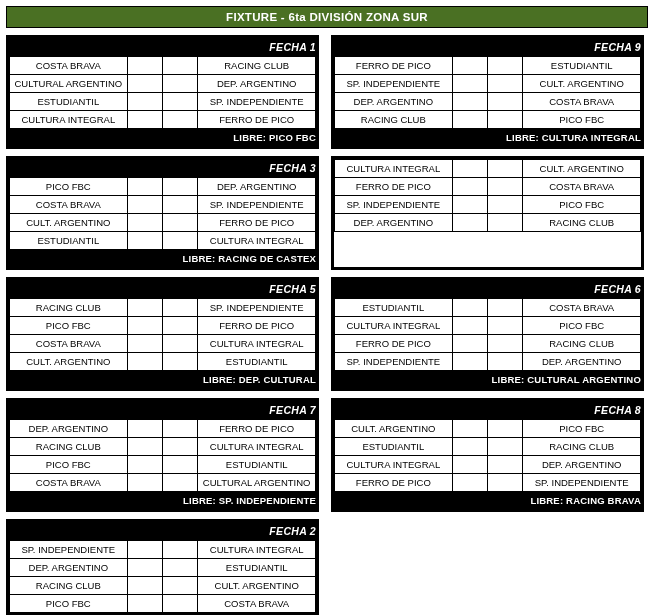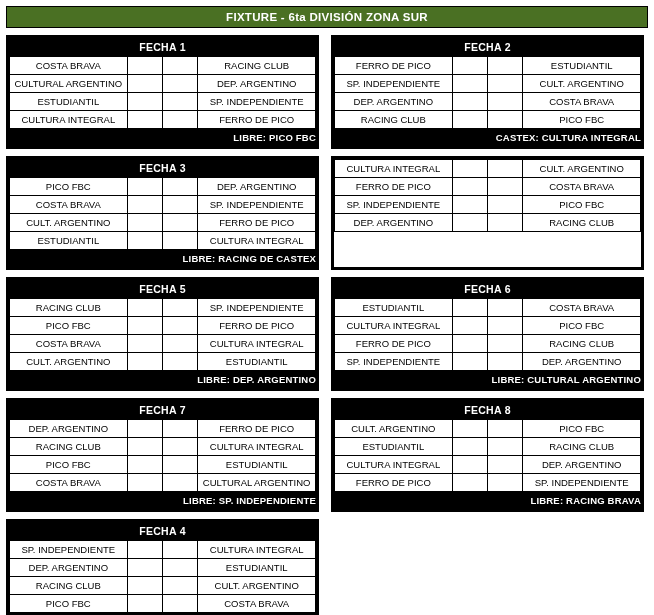--- a/index.html
+++ b/index.html
@@ -39,25 +39,26 @@
   }
   .card {
     width: 313px;
     border: 3px solid #000000;
     background: #ffffff;
     box-sizing: border-box;
   }
   .card-header {
     background: #000000;
     color: #ffffff;
-    text-align: center;
+    text-align: right;
     font-weight: bold;
     font-size: 10.5px;
     padding: 3px 0 3px 0;
     letter-spacing: 0.3px;
+    font-style: italic;
   }
   table.fx {
     width: 100%;
     border-collapse: collapse;
     table-layout: fixed;
   }
   table.fx td {
     border: 1px solid #000000;
     height: 17px;
     font-size: 9.5px;
@@ -122,250 +123,250 @@
           <td class="sc"></td>
           <td class="sc"></td>
           <td class="away">FERRO DE PICO</td>
         </tr>
       </tbody>
         </table>
       <div class="libre">LIBRE: PICO FBC</div>
     </div>
 
     <div class="card">
+      <div class="card-header">FECHA 9</div>
+      <table class="fx">
+        <tbody>
+            <tr>
+          <td class="home">FERRO DE PICO</td>
+          <td class="sc"></td>
+          <td class="sc"></td>
+          <td class="away">ESTUDIANTIL</td>
+        </tr>
+        <tr>
+          <td class="home">SP. INDEPENDIENTE</td>
+          <td class="sc"></td>
+          <td class="sc"></td>
+          <td class="away">CULT. ARGENTINO</td>
+        </tr>
+        <tr>
+          <td class="home">DEP. ARGENTINO</td>
+          <td class="sc"></td>
+          <td class="sc"></td>
+          <td class="away">COSTA BRAVA</td>
+        </tr>
+        <tr>
+          <td class="home">RACING CLUB</td>
+          <td class="sc"></td>
+          <td class="sc"></td>
+          <td class="away">PICO FBC</td>
+        </tr>
+      </tbody>
+        </table>
+      <div class="libre">LIBRE: CULTURA INTEGRAL</div>
+    </div>
+
+    <div class="card">
+      <div class="card-header">FECHA 3</div>
+      <table class="fx">
+        <tbody>
+            <tr>
+          <td class="home">PICO FBC</td>
+          <td class="sc"></td>
+          <td class="sc"></td>
+          <td class="away">DEP. ARGENTINO</td>
+        </tr>
+        <tr>
+          <td class="home">COSTA BRAVA</td>
+          <td class="sc"></td>
+          <td class="sc"></td>
+          <td class="away">SP. INDEPENDIENTE</td>
+        </tr>
+        <tr>
+          <td class="home">CULT. ARGENTINO</td>
+          <td class="sc"></td>
+          <td class="sc"></td>
+          <td class="away">FERRO DE PICO</td>
+        </tr>
+        <tr>
+          <td class="home">ESTUDIANTIL</td>
+          <td class="sc"></td>
+          <td class="sc"></td>
+          <td class="away">CULTURA INTEGRAL</td>
+        </tr>
+      </tbody>
+        </table>
+      <div class="libre">LIBRE: RACING DE CASTEX</div>
+    </div>
+
+    <div class="card">
+      <table class="fx">
+        <tbody>
+            <tr>
+          <td class="home">CULTURA INTEGRAL</td>
+          <td class="sc"></td>
+          <td class="sc"></td>
+          <td class="away">CULT. ARGENTINO</td>
+        </tr>
+        <tr>
+          <td class="home">FERRO DE PICO</td>
+          <td class="sc"></td>
+          <td class="sc"></td>
+          <td class="away">COSTA BRAVA</td>
+        </tr>
+        <tr>
+          <td class="home">SP. INDEPENDIENTE</td>
+          <td class="sc"></td>
+          <td class="sc"></td>
+          <td class="away">PICO FBC</td>
+        </tr>
+        <tr>
+          <td class="home">DEP. ARGENTINO</td>
+          <td class="sc"></td>
+          <td class="sc"></td>
+          <td class="away">RACING CLUB</td>
+        </tr>
+      </tbody>
+        </table>
+    </div>
+
+    <div class="card">
+      <div class="card-header">FECHA 5</div>
+      <table class="fx">
+        <tbody>
+            <tr>
+          <td class="home">RACING CLUB</td>
+          <td class="sc"></td>
+          <td class="sc"></td>
+          <td class="away">SP. INDEPENDIENTE</td>
+        </tr>
+        <tr>
+          <td class="home">PICO FBC</td>
+          <td class="sc"></td>
+          <td class="sc"></td>
+          <td class="away">FERRO DE PICO</td>
+        </tr>
+        <tr>
+          <td class="home">COSTA BRAVA</td>
+          <td class="sc"></td>
+          <td class="sc"></td>
+          <td class="away">CULTURA INTEGRAL</td>
+        </tr>
+        <tr>
+          <td class="home">CULT. ARGENTINO</td>
+          <td class="sc"></td>
+          <td class="sc"></td>
+          <td class="away">ESTUDIANTIL</td>
+        </tr>
+      </tbody>
+        </table>
+      <div class="libre">LIBRE: DEP. CULTURAL</div>
+    </div>
+
+    <div class="card">
+      <div class="card-header">FECHA 6</div>
+      <table class="fx">
+        <tbody>
+            <tr>
+          <td class="home">ESTUDIANTIL</td>
+          <td class="sc"></td>
+          <td class="sc"></td>
+          <td class="away">COSTA BRAVA</td>
+        </tr>
+        <tr>
+          <td class="home">CULTURA INTEGRAL</td>
+          <td class="sc"></td>
+          <td class="sc"></td>
+          <td class="away">PICO FBC</td>
+        </tr>
+        <tr>
+          <td class="home">FERRO DE PICO</td>
+          <td class="sc"></td>
+          <td class="sc"></td>
+          <td class="away">RACING CLUB</td>
+        </tr>
+        <tr>
+          <td class="home">SP. INDEPENDIENTE</td>
+          <td class="sc"></td>
+          <td class="sc"></td>
+          <td class="away">DEP. ARGENTINO</td>
+        </tr>
+      </tbody>
+        </table>
+      <div class="libre">LIBRE: CULTURAL ARGENTINO</div>
+    </div>
+
+    <div class="card">
+      <div class="card-header">FECHA 7</div>
+      <table class="fx">
+        <tbody>
+            <tr>
+          <td class="home">DEP. ARGENTINO</td>
+          <td class="sc"></td>
+          <td class="sc"></td>
+          <td class="away">FERRO DE PICO</td>
+        </tr>
+        <tr>
+          <td class="home">RACING CLUB</td>
+          <td class="sc"></td>
+          <td class="sc"></td>
+          <td class="away">CULTURA INTEGRAL</td>
+        </tr>
+        <tr>
+          <td class="home">PICO FBC</td>
+          <td class="sc"></td>
+          <td class="sc"></td>
+          <td class="away">ESTUDIANTIL</td>
+        </tr>
+        <tr>
+          <td class="home">COSTA BRAVA</td>
+          <td class="sc"></td>
+          <td class="sc"></td>
+          <td class="away">CULTURAL ARGENTINO</td>
+        </tr>
+      </tbody>
+        </table>
+      <div class="libre">LIBRE: SP. INDEPENDIENTE</div>
+    </div>
+
+    <div class="card">
+      <div class="card-header">FECHA 8</div>
+      <table class="fx">
+        <tbody>
+            <tr>
+          <td class="home">CULT. ARGENTINO</td>
+          <td class="sc"></td>
+          <td class="sc"></td>
+          <td class="away">PICO FBC</td>
+        </tr>
+        <tr>
+          <td class="home">ESTUDIANTIL</td>
+          <td class="sc"></td>
+          <td class="sc"></td>
+          <td class="away">RACING CLUB</td>
+        </tr>
+        <tr>
+          <td class="home">CULTURA INTEGRAL</td>
+          <td class="sc"></td>
+          <td class="sc"></td>
+          <td class="away">DEP. ARGENTINO</td>
+        </tr>
+        <tr>
+          <td class="home">FERRO DE PICO</td>
+          <td class="sc"></td>
+          <td class="sc"></td>
+          <td class="away">SP. INDEPENDIENTE</td>
+        </tr>
+      </tbody>
+        </table>
+      <div class="libre">LIBRE: RACING BRAVA</div>
+    </div>
+
+    <div class="card">
       <div class="card-header">FECHA 2</div>
-      <table class="fx">
-        <tbody>
-            <tr>
-          <td class="home">FERRO DE PICO</td>
-          <td class="sc"></td>
-          <td class="sc"></td>
-          <td class="away">ESTUDIANTIL</td>
-        </tr>
-        <tr>
-          <td class="home">SP. INDEPENDIENTE</td>
-          <td class="sc"></td>
-          <td class="sc"></td>
-          <td class="away">CULT. ARGENTINO</td>
-        </tr>
-        <tr>
-          <td class="home">DEP. ARGENTINO</td>
-          <td class="sc"></td>
-          <td class="sc"></td>
-          <td class="away">COSTA BRAVA</td>
-        </tr>
-        <tr>
-          <td class="home">RACING CLUB</td>
-          <td class="sc"></td>
-          <td class="sc"></td>
-          <td class="away">PICO FBC</td>
-        </tr>
-      </tbody>
-        </table>
-      <div class="libre">CASTEX: CULTURA INTEGRAL</div>
-    </div>
-
-    <div class="card">
-      <div class="card-header">FECHA 3</div>
-      <table class="fx">
-        <tbody>
-            <tr>
-          <td class="home">PICO FBC</td>
-          <td class="sc"></td>
-          <td class="sc"></td>
-          <td class="away">DEP. ARGENTINO</td>
-        </tr>
-        <tr>
-          <td class="home">COSTA BRAVA</td>
-          <td class="sc"></td>
-          <td class="sc"></td>
-          <td class="away">SP. INDEPENDIENTE</td>
-        </tr>
-        <tr>
-          <td class="home">CULT. ARGENTINO</td>
-          <td class="sc"></td>
-          <td class="sc"></td>
-          <td class="away">FERRO DE PICO</td>
-        </tr>
-        <tr>
-          <td class="home">ESTUDIANTIL</td>
-          <td class="sc"></td>
-          <td class="sc"></td>
-          <td class="away">CULTURA INTEGRAL</td>
-        </tr>
-      </tbody>
-        </table>
-      <div class="libre">LIBRE: RACING DE CASTEX</div>
-    </div>
-
-    <div class="card">
-      <table class="fx">
-        <tbody>
-            <tr>
-          <td class="home">CULTURA INTEGRAL</td>
-          <td class="sc"></td>
-          <td class="sc"></td>
-          <td class="away">CULT. ARGENTINO</td>
-        </tr>
-        <tr>
-          <td class="home">FERRO DE PICO</td>
-          <td class="sc"></td>
-          <td class="sc"></td>
-          <td class="away">COSTA BRAVA</td>
-        </tr>
-        <tr>
-          <td class="home">SP. INDEPENDIENTE</td>
-          <td class="sc"></td>
-          <td class="sc"></td>
-          <td class="away">PICO FBC</td>
-        </tr>
-        <tr>
-          <td class="home">DEP. ARGENTINO</td>
-          <td class="sc"></td>
-          <td class="sc"></td>
-          <td class="away">RACING CLUB</td>
-        </tr>
-      </tbody>
-        </table>
-    </div>
-
-    <div class="card">
-      <div class="card-header">FECHA 5</div>
-      <table class="fx">
-        <tbody>
-            <tr>
-          <td class="home">RACING CLUB</td>
-          <td class="sc"></td>
-          <td class="sc"></td>
-          <td class="away">SP. INDEPENDIENTE</td>
-        </tr>
-        <tr>
-          <td class="home">PICO FBC</td>
-          <td class="sc"></td>
-          <td class="sc"></td>
-          <td class="away">FERRO DE PICO</td>
-        </tr>
-        <tr>
-          <td class="home">COSTA BRAVA</td>
-          <td class="sc"></td>
-          <td class="sc"></td>
-          <td class="away">CULTURA INTEGRAL</td>
-        </tr>
-        <tr>
-          <td class="home">CULT. ARGENTINO</td>
-          <td class="sc"></td>
-          <td class="sc"></td>
-          <td class="away">ESTUDIANTIL</td>
-        </tr>
-      </tbody>
-        </table>
-      <div class="libre">LIBRE: DEP. ARGENTINO</div>
-    </div>
-
-    <div class="card">
-      <div class="card-header">FECHA 6</div>
-      <table class="fx">
-        <tbody>
-            <tr>
-          <td class="home">ESTUDIANTIL</td>
-          <td class="sc"></td>
-          <td class="sc"></td>
-          <td class="away">COSTA BRAVA</td>
-        </tr>
-        <tr>
-          <td class="home">CULTURA INTEGRAL</td>
-          <td class="sc"></td>
-          <td class="sc"></td>
-          <td class="away">PICO FBC</td>
-        </tr>
-        <tr>
-          <td class="home">FERRO DE PICO</td>
-          <td class="sc"></td>
-          <td class="sc"></td>
-          <td class="away">RACING CLUB</td>
-        </tr>
-        <tr>
-          <td class="home">SP. INDEPENDIENTE</td>
-          <td class="sc"></td>
-          <td class="sc"></td>
-          <td class="away">DEP. ARGENTINO</td>
-        </tr>
-      </tbody>
-        </table>
-      <div class="libre">LIBRE: CULTURAL ARGENTINO</div>
-    </div>
-
-    <div class="card">
-      <div class="card-header">FECHA 7</div>
-      <table class="fx">
-        <tbody>
-            <tr>
-          <td class="home">DEP. ARGENTINO</td>
-          <td class="sc"></td>
-          <td class="sc"></td>
-          <td class="away">FERRO DE PICO</td>
-        </tr>
-        <tr>
-          <td class="home">RACING CLUB</td>
-          <td class="sc"></td>
-          <td class="sc"></td>
-          <td class="away">CULTURA INTEGRAL</td>
-        </tr>
-        <tr>
-          <td class="home">PICO FBC</td>
-          <td class="sc"></td>
-          <td class="sc"></td>
-          <td class="away">ESTUDIANTIL</td>
-        </tr>
-        <tr>
-          <td class="home">COSTA BRAVA</td>
-          <td class="sc"></td>
-          <td class="sc"></td>
-          <td class="away">CULTURAL ARGENTINO</td>
-        </tr>
-      </tbody>
-        </table>
-      <div class="libre">LIBRE: SP. INDEPENDIENTE</div>
-    </div>
-
-    <div class="card">
-      <div class="card-header">FECHA 8</div>
-      <table class="fx">
-        <tbody>
-            <tr>
-          <td class="home">CULT. ARGENTINO</td>
-          <td class="sc"></td>
-          <td class="sc"></td>
-          <td class="away">PICO FBC</td>
-        </tr>
-        <tr>
-          <td class="home">ESTUDIANTIL</td>
-          <td class="sc"></td>
-          <td class="sc"></td>
-          <td class="away">RACING CLUB</td>
-        </tr>
-        <tr>
-          <td class="home">CULTURA INTEGRAL</td>
-          <td class="sc"></td>
-          <td class="sc"></td>
-          <td class="away">DEP. ARGENTINO</td>
-        </tr>
-        <tr>
-          <td class="home">FERRO DE PICO</td>
-          <td class="sc"></td>
-          <td class="sc"></td>
-          <td class="away">SP. INDEPENDIENTE</td>
-        </tr>
-      </tbody>
-        </table>
-      <div class="libre">LIBRE: RACING BRAVA</div>
-    </div>
-
-    <div class="card">
-      <div class="card-header">FECHA 4</div>
       <table class="fx">
         <tbody>
             <tr>
           <td class="home">SP. INDEPENDIENTE</td>
           <td class="sc"></td>
           <td class="sc"></td>
           <td class="away">CULTURA INTEGRAL</td>
         </tr>
         <tr>
           <td class="home">DEP. ARGENTINO</td>

